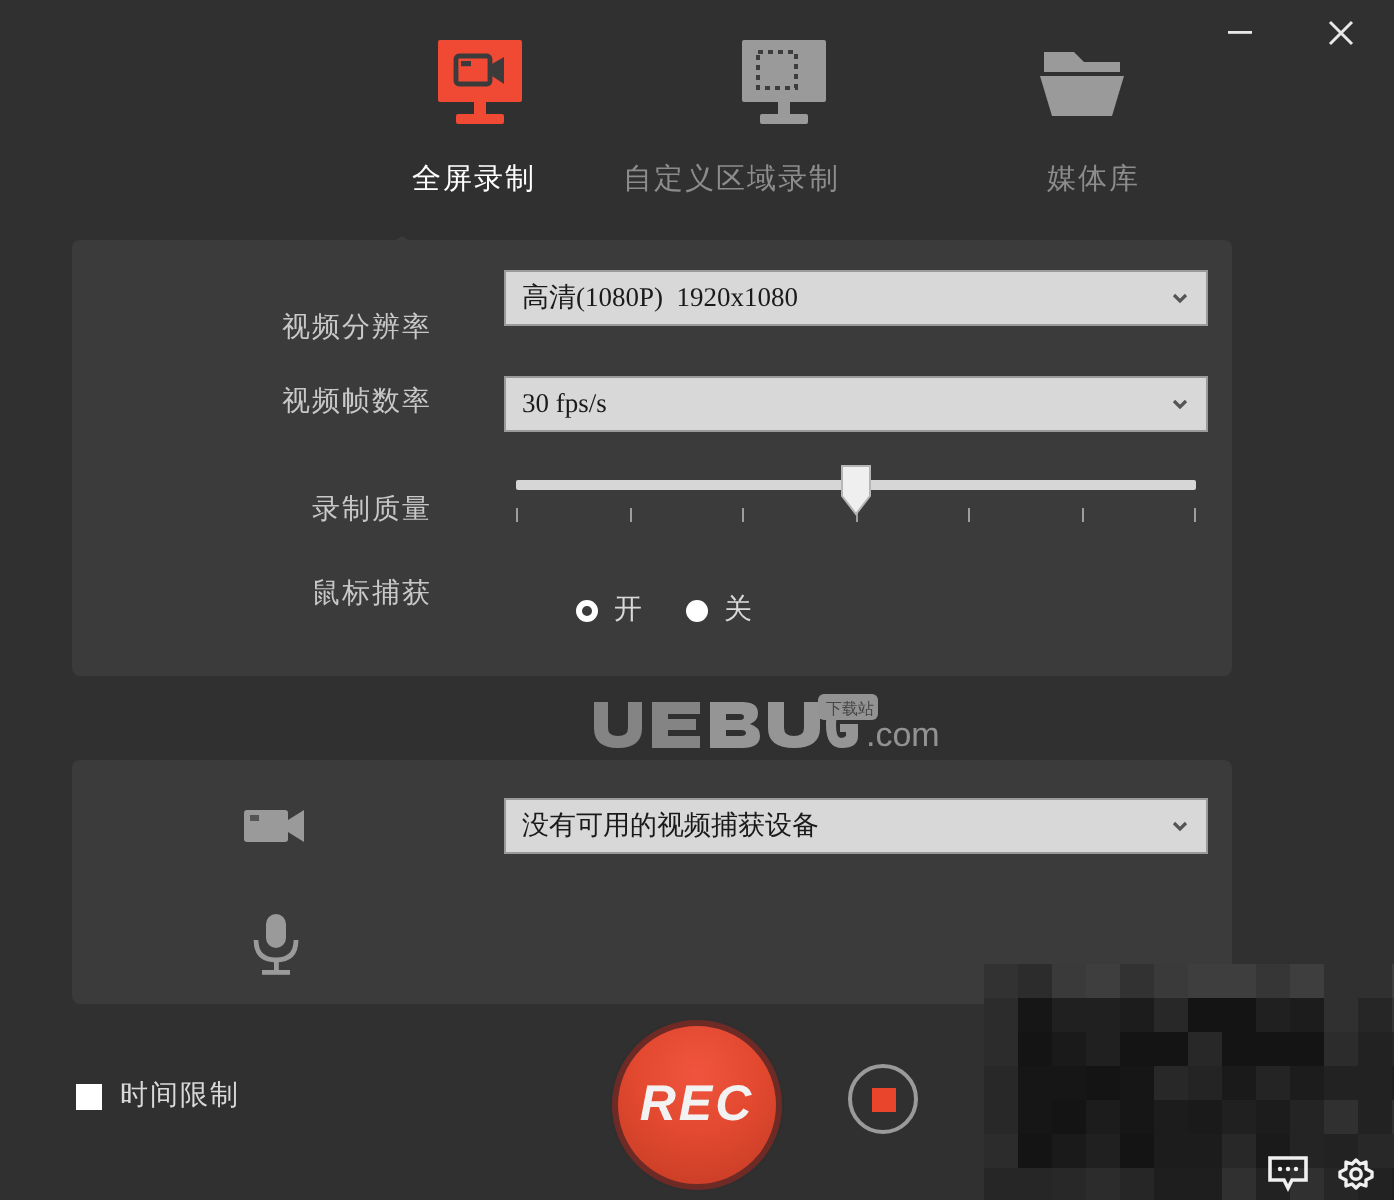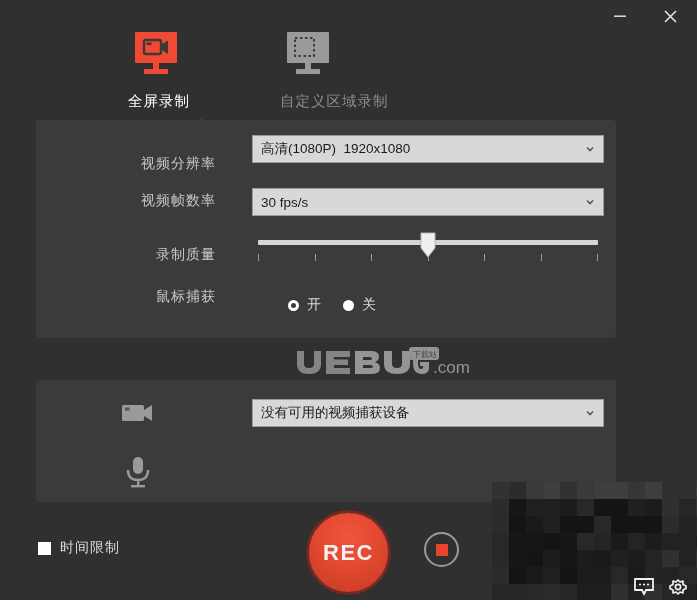--- a/index.html
+++ b/index.html
@@ -23,22 +23,22 @@
   }
   .winbtn.min{right:54px;}
   .winbtn.close{right:4px;}
   .winbtn svg{display:block;}
 
   
   .tabs{
     position:absolute;left:0;top:14px;width:697px;height:105px;
   }
   .tab{
-    position:absolute;top:12px;width:140px;height:96px;
-    display:flex;flex-direction:column;align-items:flex-start;
+    position:absolute;top:0;width:140px;height:96px;
+    display:flex;flex-direction:column;align-items:flex-end;
     cursor:default;
   }
   .tab .ticon{height:52px;display:flex;align-items:flex-end;justify-content:center;}
   .tab .tlabel{
     margin-top:14px;font-size:14.5px;letter-spacing:1px;
     color:#8c8c8c;
   }
   .tab.active .tlabel{color:#ffffff;}
   .tab1{left:128px;}
   .tab2{left:280px;}
@@ -66,20 +66,21 @@
   .select{
     position:absolute;
     background:#d8d8d8;
     border:1px solid #9a9a9a;
     box-sizing:border-box;
     height:28px;
     display:flex;align-items:center;
     padding-left:8px;
     font-size:13.5px;color:#1a1a1a;
     cursor:default;
+    font-family:Liberation Serif, serif;
   }
   .select .chev{
     position:absolute;right:8px;top:50%;transform:translateY(-50%);
     width:10px;height:10px;
   }
   .select .chev svg{display:block;}
 
   
   .slider-wrap{position:absolute;}
   .slider-track{
@@ -128,21 +129,21 @@
     position:absolute;left:306px;top:510px;width:85px;height:85px;
     border-radius:50%;
     border:3px solid #6e2b26;
     box-sizing:border-box;
     background:radial-gradient(circle at 50% 30%, #f0543f 0%, #e2492f 45%, #c33a25 100%);
     display:flex;align-items:center;justify-content:center;
     cursor:default;
     box-shadow:0 0 0 1px #2f2f2f;
   }
   .rec-btn span{
-    font-size:22px;font-weight:bold;color:#f2f2f2;letter-spacing:1.5px;
+    font-size:25px;font-weight:bold;color:#f2f2f2;letter-spacing:1.5px;font-style:italic;
   }
 
   .stop-btn{
     position:absolute;left:424px;top:532px;width:35px;height:35px;
     border-radius:50%;border:2px solid #9a9a9a;box-sizing:border-box;
     display:flex;align-items:center;justify-content:center;cursor:default;
   }
   .stop-btn i{width:12px;height:12px;background:#e8452c;display:block;}
 
   
@@ -194,20 +195,29 @@
       <svg width="56" height="48" viewBox="0 0 56 48">
         <rect x="7" y="2" width="42" height="31" rx="1" fill="#9a9a9a"></rect>
         <rect x="25" y="33" width="6" height="6" fill="#9a9a9a"></rect>
         <rect x="16" y="39" width="24" height="5" rx="1" fill="#9a9a9a"></rect>
         <rect x="15" y="8" width="19" height="18" fill="none" stroke="#3d3d3d" stroke-width="2" stroke-dasharray="2.5,2.5"></rect>
       </svg>
     </div>
     <div class="tlabel">自定义区域录制</div>
   </div>
 
+  <div class="tab tab3">
+    <div class="ticon">
+      <svg width="56" height="48" viewBox="0 0 56 48">
+        <path d="M8 8 L23 8 L28 13 L46 13 L46 18 L8 18 Z" fill="#9a9a9a"></path>
+        <path d="M6 20 L48 20 L42 40 L12 40 Z" fill="#9a9a9a"></path>
+      </svg>
+    </div>
+    <div class="tlabel">媒体库</div>
+  </div>
 
   <div class="tab-pointer"></div>
 </div>
 
 <div class="panel panel-settings">
 
   <div class="rlabel" style="left:0;top:19px;margin-top:16px;">视频分辨率</div>
   <div class="select" style="left:216px;top:15px;width:352px;">
     <span>高清(1080P)&nbsp;&nbsp;1920x1080</span>
     <span class="chev">

